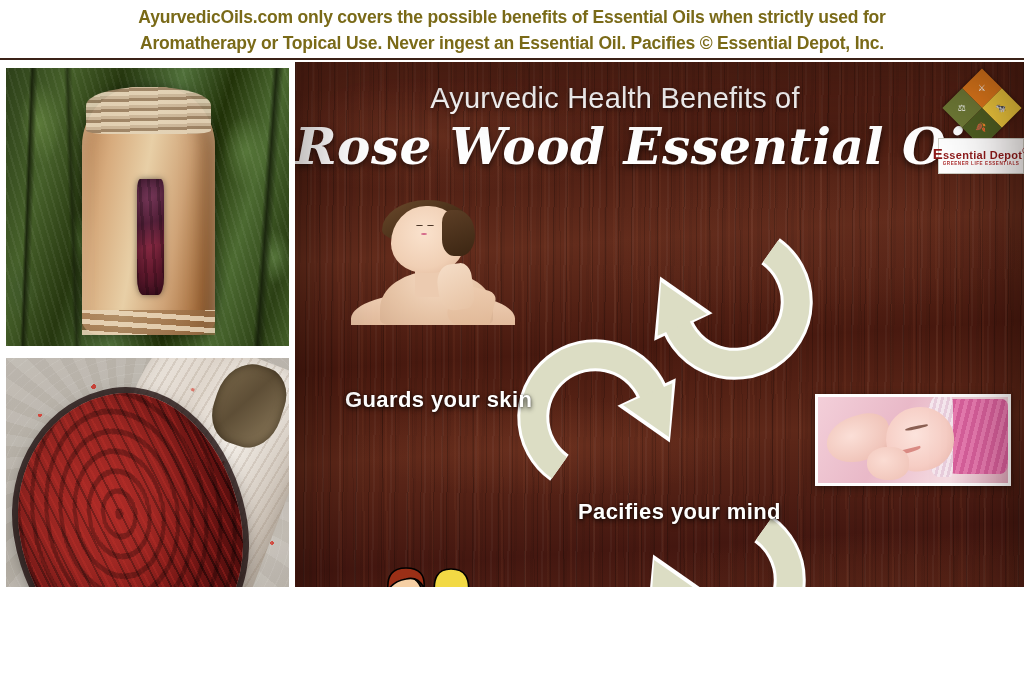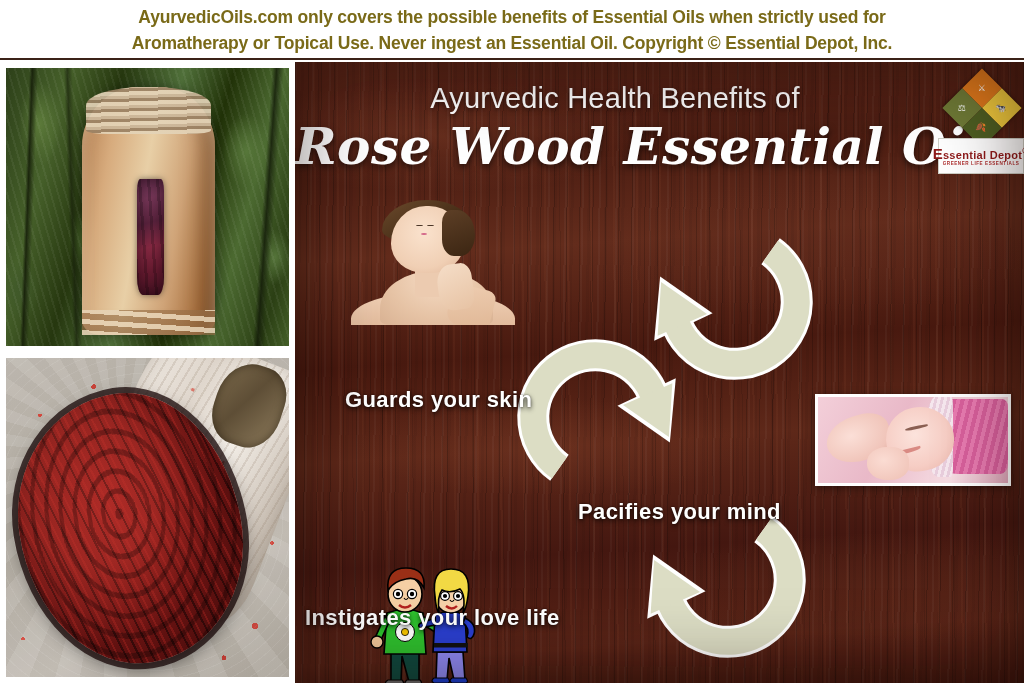--- a/index.html
+++ b/index.html
@@ -4,21 +4,21 @@
 <style>
   html, body {
     margin: 0; padding: 0;
     width: 1024px; height: 683px;
     background: #ffffff;
     font-family: "Liberation Sans", sans-serif;
     overflow: hidden;
   }
   #infographic {
     position: relative;
-    width: 1024px; height: 683px;
+    width: 1024px; height: 587px;
     background: #ffffff;
     overflow: hidden;
   }
 
   
   .disclaimer {
     position: absolute;
     left: 0; top: 0;
     width: 1024px; height: 60px;
     background: #ffffff;
@@ -501,21 +501,21 @@
   .benefit-mind  { left: 283px; top: 437px; }
   .benefit-love  { left: 10px;  top: 543px; }
 </style>
 </head>
 <body>
 
 <div id="infographic">
 
   <div class="disclaimer">
     <div class="disclaimer-line">AyurvedicOils.com only covers the possible benefits of Essential Oils when strictly used for</div>
-    <div class="disclaimer-line">Aromatherapy or Topical Use. Never ingest an Essential Oil. Copyright © Essential Depot, Inc.</div>
+    <div class="disclaimer-line">Aromatherapy or Topical Use. Never ingest an Essential Oil. Pacifies © Essential Depot, Inc.</div>
   </div>
 
   <div class="left-col">
 
     <div class="photo photo-top">
       <div class="forest"></div>
       <div class="trunk">
         <div class="heartwood"></div>
       </div>
     </div>

